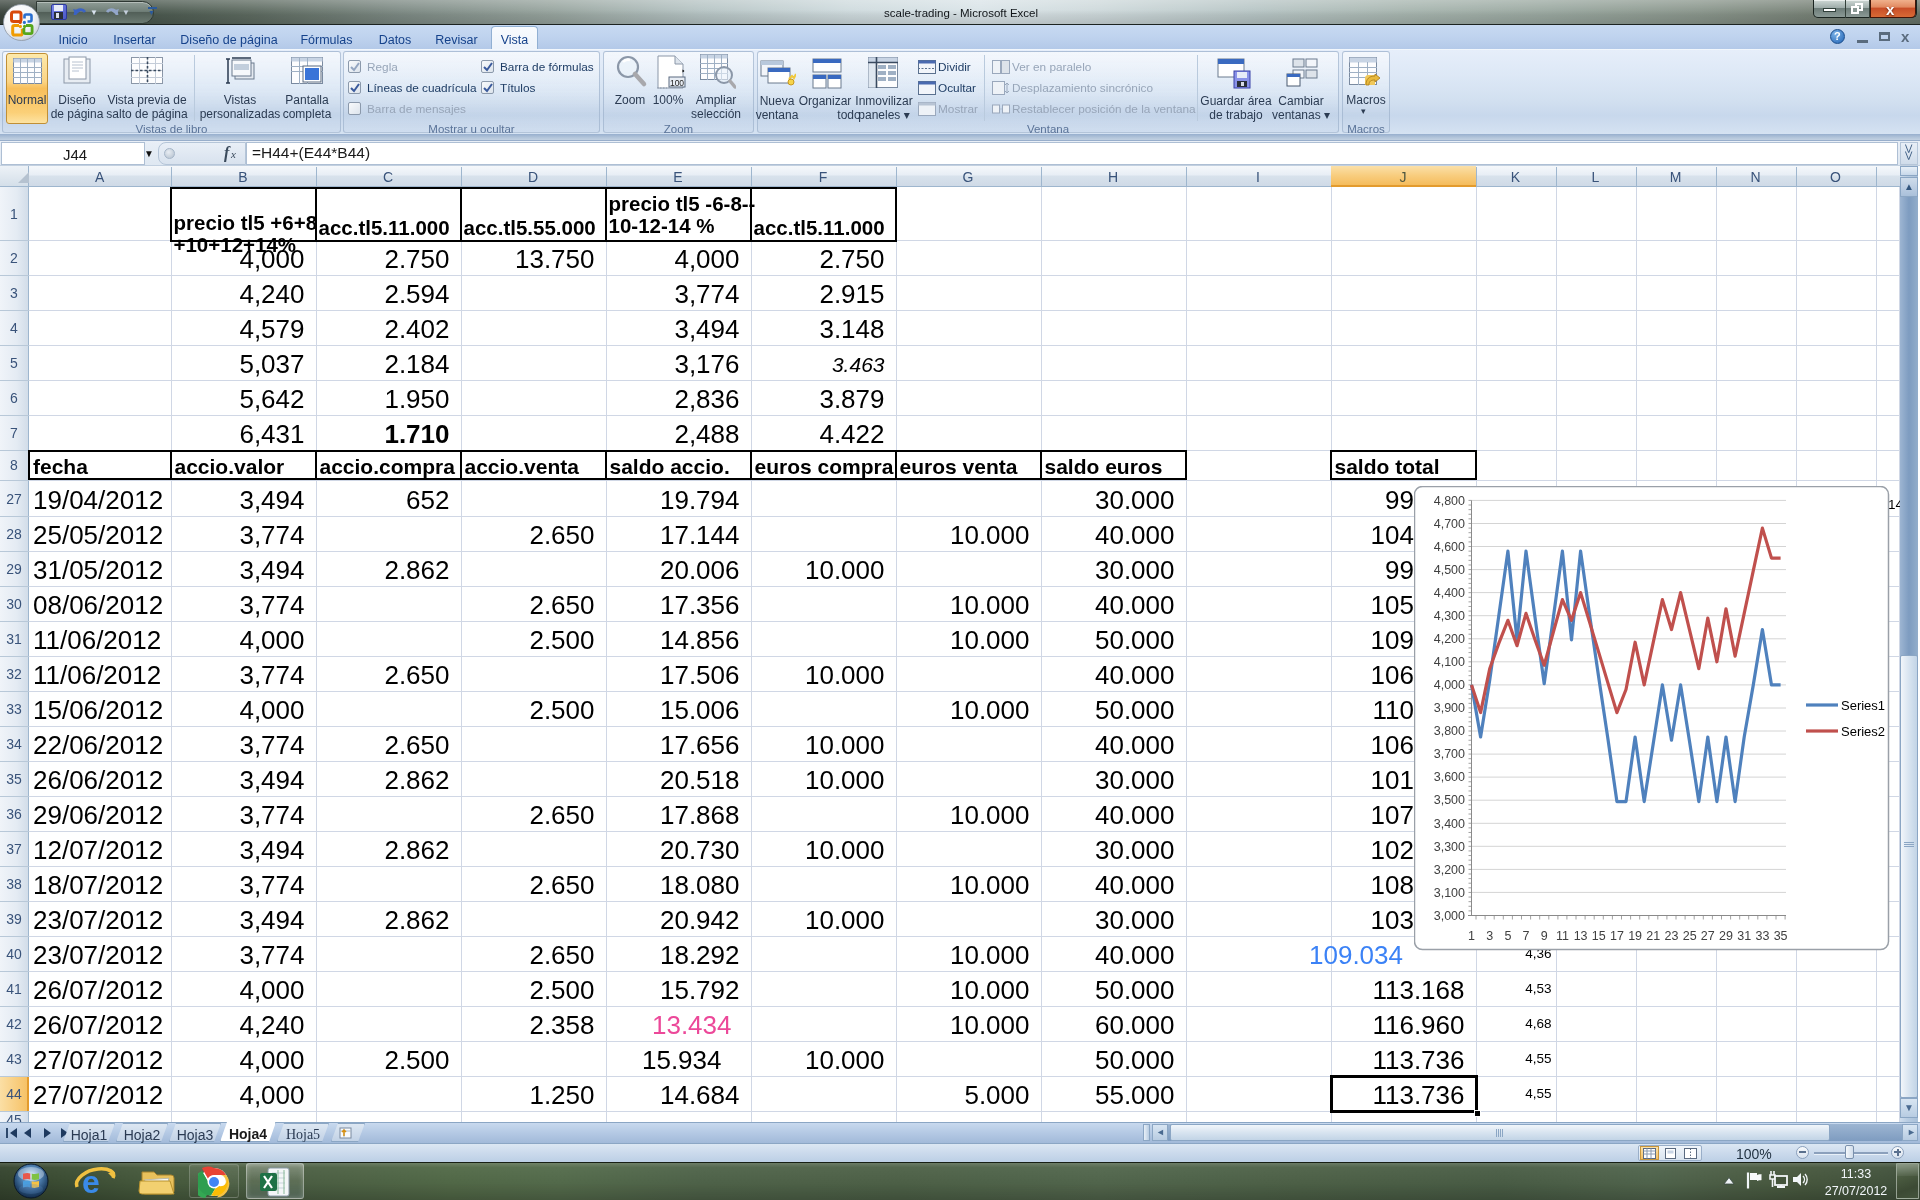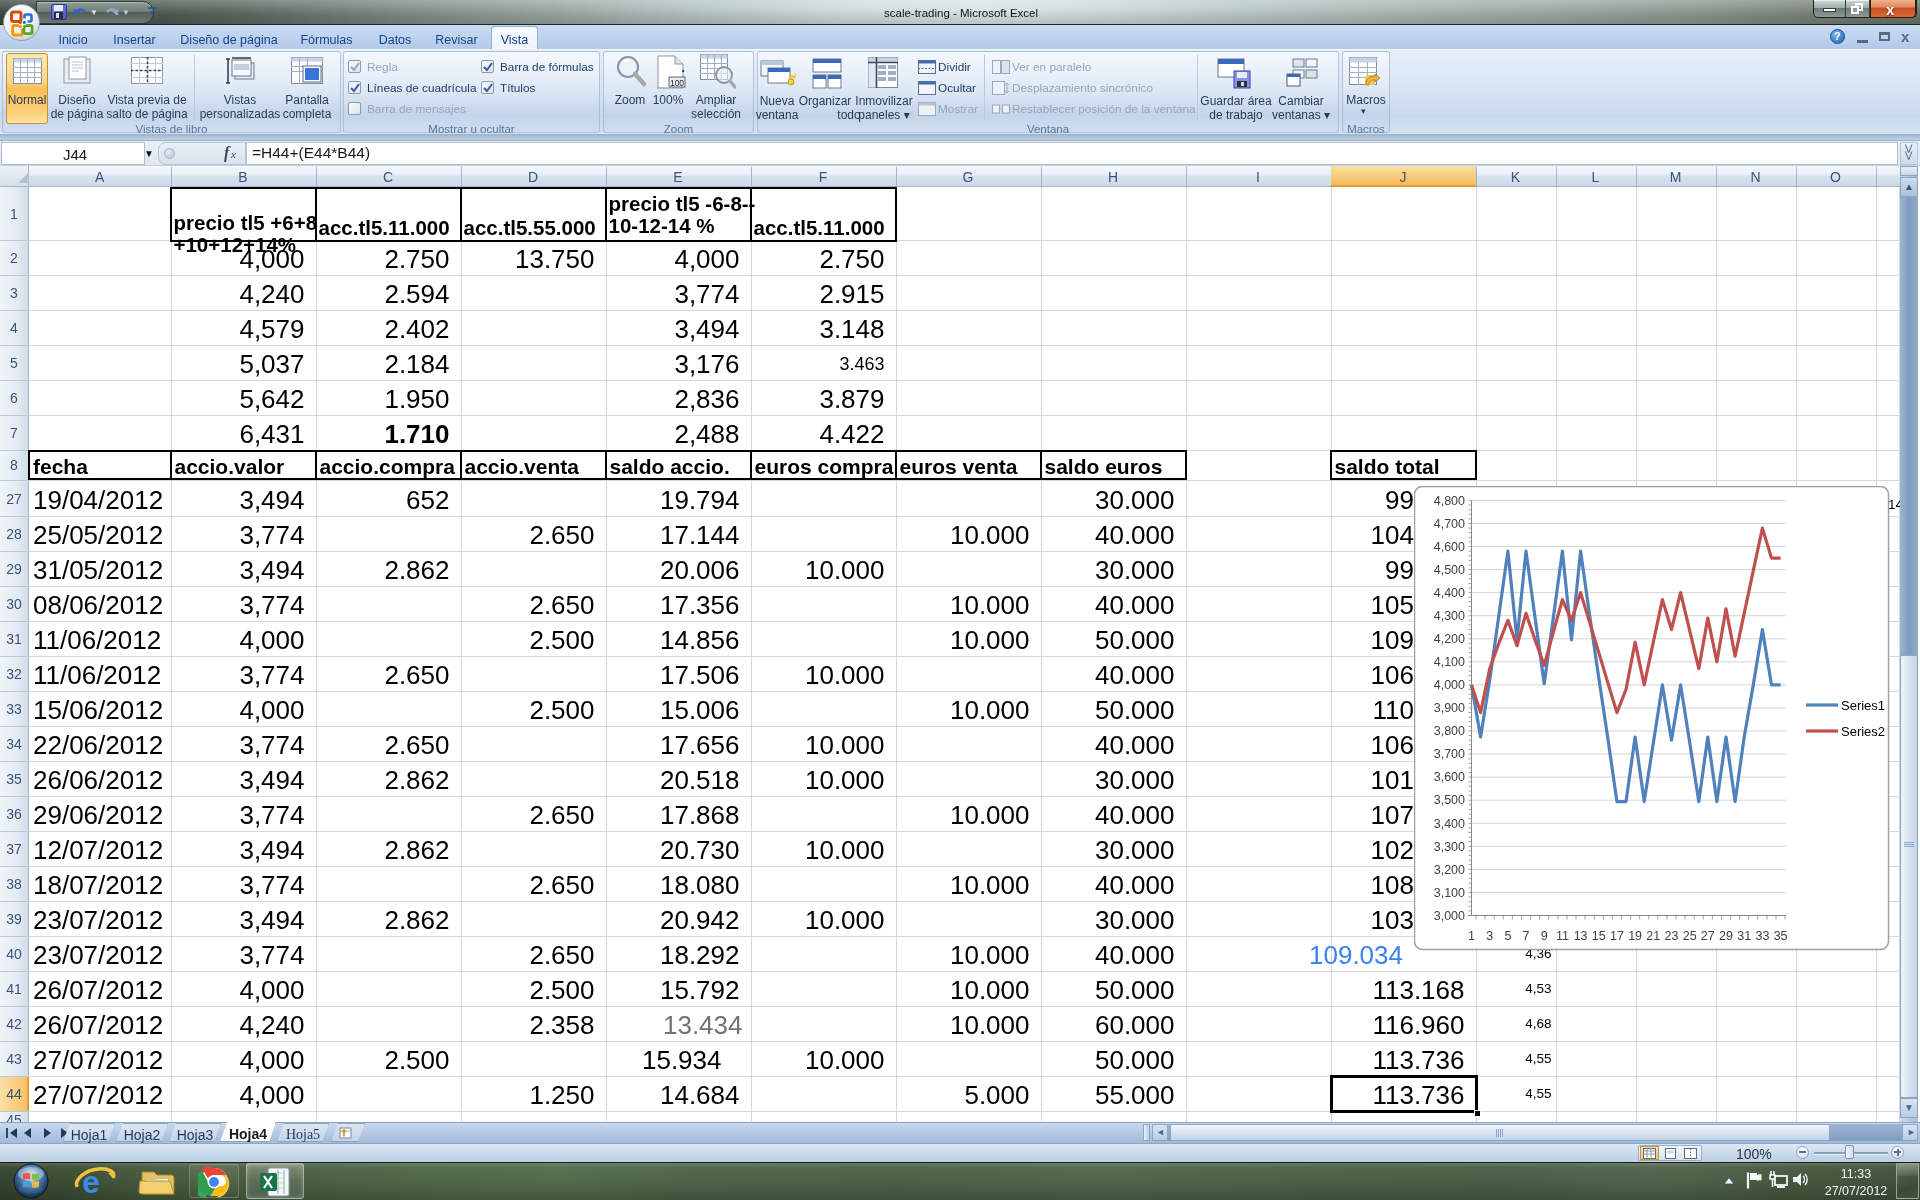--- a/index.html
+++ b/index.html
@@ -440,21 +440,21 @@
 <div class="t" style="left:316.5px;top:275px;width:143.0px;height:35px;line-height:39px;font-size:26px;color:#000;text-align:right;padding-right:10px;">2.594</div>
 <div class="t" style="left:606.5px;top:275px;width:143.0px;height:35px;line-height:39px;font-size:26px;color:#000;text-align:right;padding-right:10px;">3,774</div>
 <div class="t" style="left:751.5px;top:275px;width:143.0px;height:35px;line-height:39px;font-size:26px;color:#000;text-align:right;padding-right:10px;">2.915</div>
 <div class="t" style="left:171.5px;top:310px;width:143.0px;height:35px;line-height:39px;font-size:26px;color:#000;text-align:right;padding-right:10px;">4,579</div>
 <div class="t" style="left:316.5px;top:310px;width:143.0px;height:35px;line-height:39px;font-size:26px;color:#000;text-align:right;padding-right:10px;">2.402</div>
 <div class="t" style="left:606.5px;top:310px;width:143.0px;height:35px;line-height:39px;font-size:26px;color:#000;text-align:right;padding-right:10px;">3,494</div>
 <div class="t" style="left:751.5px;top:310px;width:143.0px;height:35px;line-height:39px;font-size:26px;color:#000;text-align:right;padding-right:10px;">3.148</div>
 <div class="t" style="left:171.5px;top:345px;width:143.0px;height:35px;line-height:39px;font-size:26px;color:#000;text-align:right;padding-right:10px;">5,037</div>
 <div class="t" style="left:316.5px;top:345px;width:143.0px;height:35px;line-height:39px;font-size:26px;color:#000;text-align:right;padding-right:10px;">2.184</div>
 <div class="t" style="left:606.5px;top:345px;width:143.0px;height:35px;line-height:39px;font-size:26px;color:#000;text-align:right;padding-right:10px;">3,176</div>
-<div class="t" style="left:751.5px;top:345px;width:143.0px;height:35px;line-height:39px;font-size:18px;color:#000;text-align:right;padding-right:10px;">3.463</div>
+<div class="t" style="left:751.5px;top:345px;width:143.0px;height:35px;line-height:39px;font-size:21px;color:#000;text-align:right;padding-right:10px;font-style:italic;">3.463</div>
 <div class="t" style="left:171.5px;top:380px;width:143.0px;height:35px;line-height:39px;font-size:26px;color:#000;text-align:right;padding-right:10px;">5,642</div>
 <div class="t" style="left:316.5px;top:380px;width:143.0px;height:35px;line-height:39px;font-size:26px;color:#000;text-align:right;padding-right:10px;">1.950</div>
 <div class="t" style="left:606.5px;top:380px;width:143.0px;height:35px;line-height:39px;font-size:26px;color:#000;text-align:right;padding-right:10px;">2,836</div>
 <div class="t" style="left:751.5px;top:380px;width:143.0px;height:35px;line-height:39px;font-size:26px;color:#000;text-align:right;padding-right:10px;">3.879</div>
 <div class="t" style="left:171.5px;top:415px;width:143.0px;height:35px;line-height:39px;font-size:26px;color:#000;text-align:right;padding-right:10px;">6,431</div>
 <div class="t" style="left:316.5px;top:415px;width:143.0px;height:35px;line-height:39px;font-size:26px;color:#000;text-align:right;padding-right:10px;font-weight:bold;">1.710</div>
 <div class="t" style="left:606.5px;top:415px;width:143.0px;height:35px;line-height:39px;font-size:26px;color:#000;text-align:right;padding-right:10px;">2,488</div>
 <div class="t" style="left:751.5px;top:415px;width:143.0px;height:35px;line-height:39px;font-size:26px;color:#000;text-align:right;padding-right:10px;">4.422</div>
 <div class="t" style="left:30px;top:450px;width:139.5px;height:30px;line-height:34px;font-size:21px;color:#000;font-weight:bold;text-align:left;padding-left:3px;">fecha</div>
 <div class="t" style="left:171.5px;top:450px;width:143.0px;height:30px;line-height:34px;font-size:21px;color:#000;font-weight:bold;text-align:left;padding-left:3px;">accio.valor</div>
@@ -567,21 +567,21 @@
 <div class="t" style="left:171.5px;top:971px;width:143.0px;height:35px;line-height:39px;font-size:26px;color:#000;text-align:right;padding-right:10px;">4,000</div>
 <div class="t" style="left:461.5px;top:971px;width:143.0px;height:35px;line-height:39px;font-size:26px;color:#000;text-align:right;padding-right:10px;">2.500</div>
 <div class="t" style="left:606.5px;top:971px;width:143.0px;height:35px;line-height:39px;font-size:26px;color:#000;text-align:right;padding-right:10px;">15.792</div>
 <div class="t" style="left:896.5px;top:971px;width:143.0px;height:35px;line-height:39px;font-size:26px;color:#000;text-align:right;padding-right:10px;">10.000</div>
 <div class="t" style="left:1041.5px;top:971px;width:143.0px;height:35px;line-height:39px;font-size:26px;color:#000;text-align:right;padding-right:10px;">50.000</div>
 <div class="t" style="left:1331.5px;top:971px;width:143.0px;height:35px;line-height:39px;font-size:26px;color:#000;text-align:right;padding-right:10px;">113.168</div>
 <div class="t" style="left:1476.5px;top:971px;width:78.0px;height:35px;line-height:35px;font-size:13.5px;color:#000;text-align:right;padding-right:3px;">4,53</div>
 <div class="t" style="left:30px;top:1006px;width:139.5px;height:35px;line-height:39px;font-size:26px;color:#000;text-align:left;padding-left:3px;">26/07/2012</div>
 <div class="t" style="left:171.5px;top:1006px;width:143.0px;height:35px;line-height:39px;font-size:26px;color:#000;text-align:right;padding-right:10px;">4,240</div>
 <div class="t" style="left:461.5px;top:1006px;width:143.0px;height:35px;line-height:39px;font-size:26px;color:#000;text-align:right;padding-right:10px;">2.358</div>
-<div class="t" style="left:606.5px;top:1006px;width:143.0px;height:35px;line-height:39px;font-size:26px;color:#737373;text-align:right;padding-right:7px;">13.434</div>
+<div class="t" style="left:606.5px;top:1006px;width:143.0px;height:35px;line-height:39px;font-size:26px;color:#ec4899;text-align:right;padding-right:18px;">13.434</div>
 <div class="t" style="left:896.5px;top:1006px;width:143.0px;height:35px;line-height:39px;font-size:26px;color:#000;text-align:right;padding-right:10px;">10.000</div>
 <div class="t" style="left:1041.5px;top:1006px;width:143.0px;height:35px;line-height:39px;font-size:26px;color:#000;text-align:right;padding-right:10px;">60.000</div>
 <div class="t" style="left:1331.5px;top:1006px;width:143.0px;height:35px;line-height:39px;font-size:26px;color:#000;text-align:right;padding-right:10px;">116.960</div>
 <div class="t" style="left:1476.5px;top:1006px;width:78.0px;height:35px;line-height:35px;font-size:13.5px;color:#000;text-align:right;padding-right:3px;">4,68</div>
 <div class="t" style="left:30px;top:1041px;width:139.5px;height:35px;line-height:39px;font-size:26px;color:#000;text-align:left;padding-left:3px;">27/07/2012</div>
 <div class="t" style="left:171.5px;top:1041px;width:143.0px;height:35px;line-height:39px;font-size:26px;color:#000;text-align:right;padding-right:10px;">4,000</div>
 <div class="t" style="left:316.5px;top:1041px;width:143.0px;height:35px;line-height:39px;font-size:26px;color:#000;text-align:right;padding-right:10px;">2.500</div>
 <div class="t" style="left:606.5px;top:1041px;width:143.0px;height:35px;line-height:39px;font-size:26px;color:#000;text-align:right;padding-right:28px;">15.934</div>
 <div class="t" style="left:751.5px;top:1041px;width:143.0px;height:35px;line-height:39px;font-size:26px;color:#000;text-align:right;padding-right:10px;">10.000</div>
 <div class="t" style="left:1041.5px;top:1041px;width:143.0px;height:35px;line-height:39px;font-size:26px;color:#000;text-align:right;padding-right:10px;">50.000</div>

